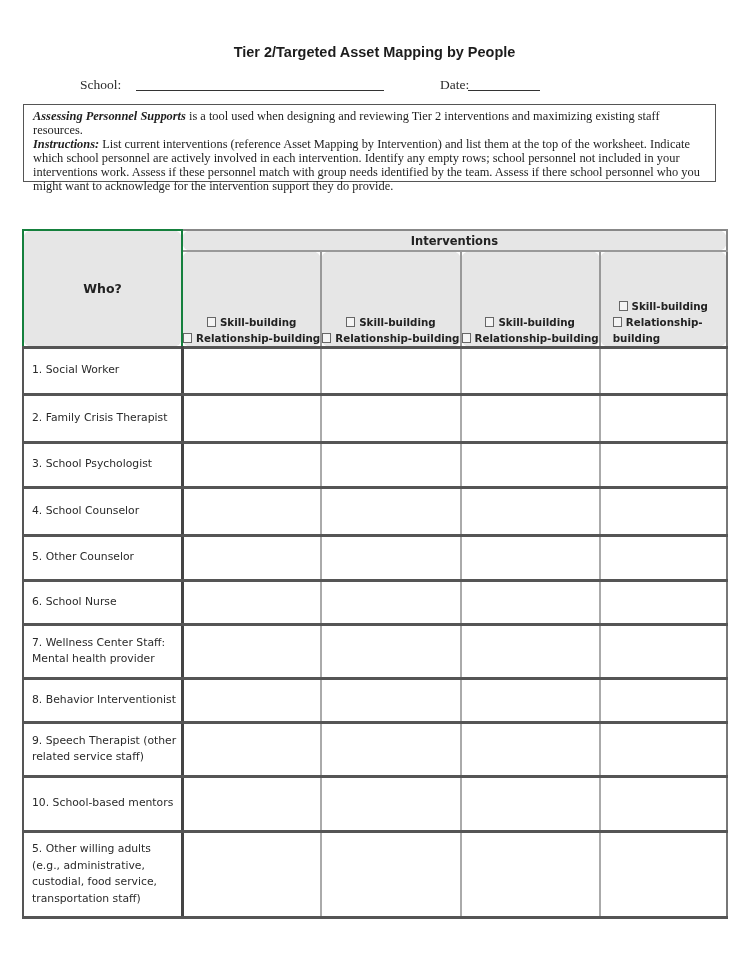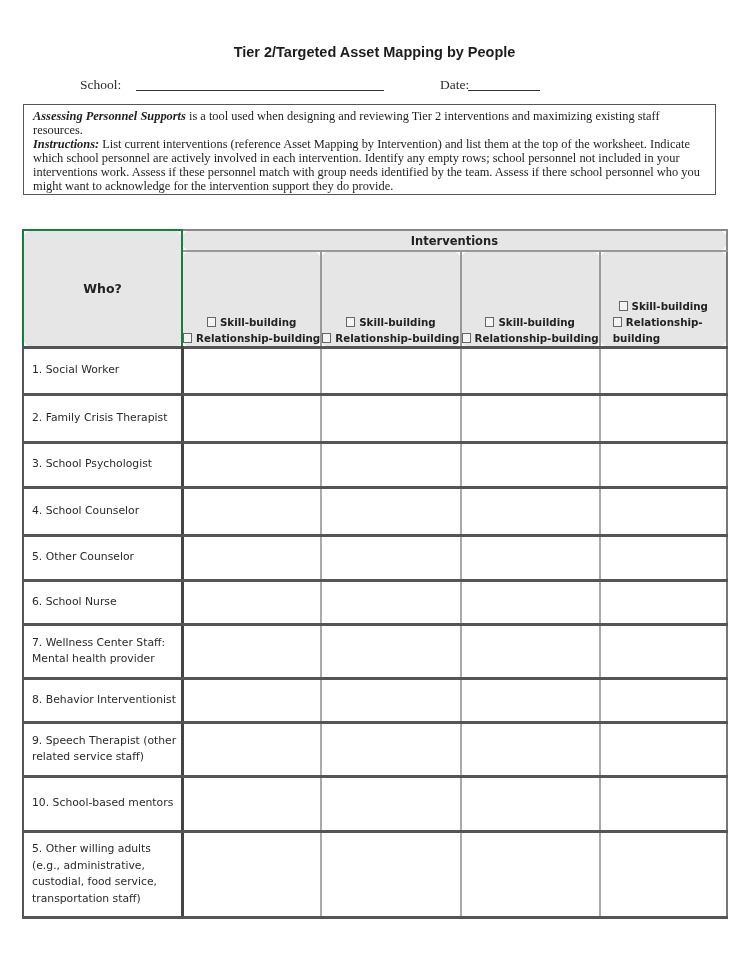--- a/index.html
+++ b/index.html
@@ -8,21 +8,21 @@
     position: absolute; left: 0; top: 44px; width: 749px; text-align: center;
     font-family: Liberation Sans, sans-serif; font-weight: bold; font-size: 14.5px; color: #1c1c1c;
   }
   .meta-line {
     position: absolute; top: 77px; left: 80px; width: 560px; height: 18px;
     font-family: "Liberation Serif", serif; font-size: 13.5px; color: #2a2a2a;
   }
   .meta-line .lbl { position: absolute; top: 0; }
   .meta-line .blank { position: absolute; top: 13px; height: 0; border-bottom: 1px solid #333; }
   .instr-box {
-    position: absolute; left: 23px; top: 104px; width: 693px; height: 91px;
+    position: absolute; left: 23px; top: 104px; width: 693px; height: 78px;
     border: 1.5px solid #555; box-sizing: border-box;
     padding: 4px 10px 0 9px;
     font-family: "Liberation Serif", serif; font-size: 12.4px; line-height: 14px; color: #1e1e1e;
   }
   .instr-box b { font-style: italic; }
   .grid {
     position: absolute; left: 22px; top: 229px;
     border-collapse: collapse; table-layout: fixed;
     font-family: "DejaVu Sans", sans-serif;
   }

